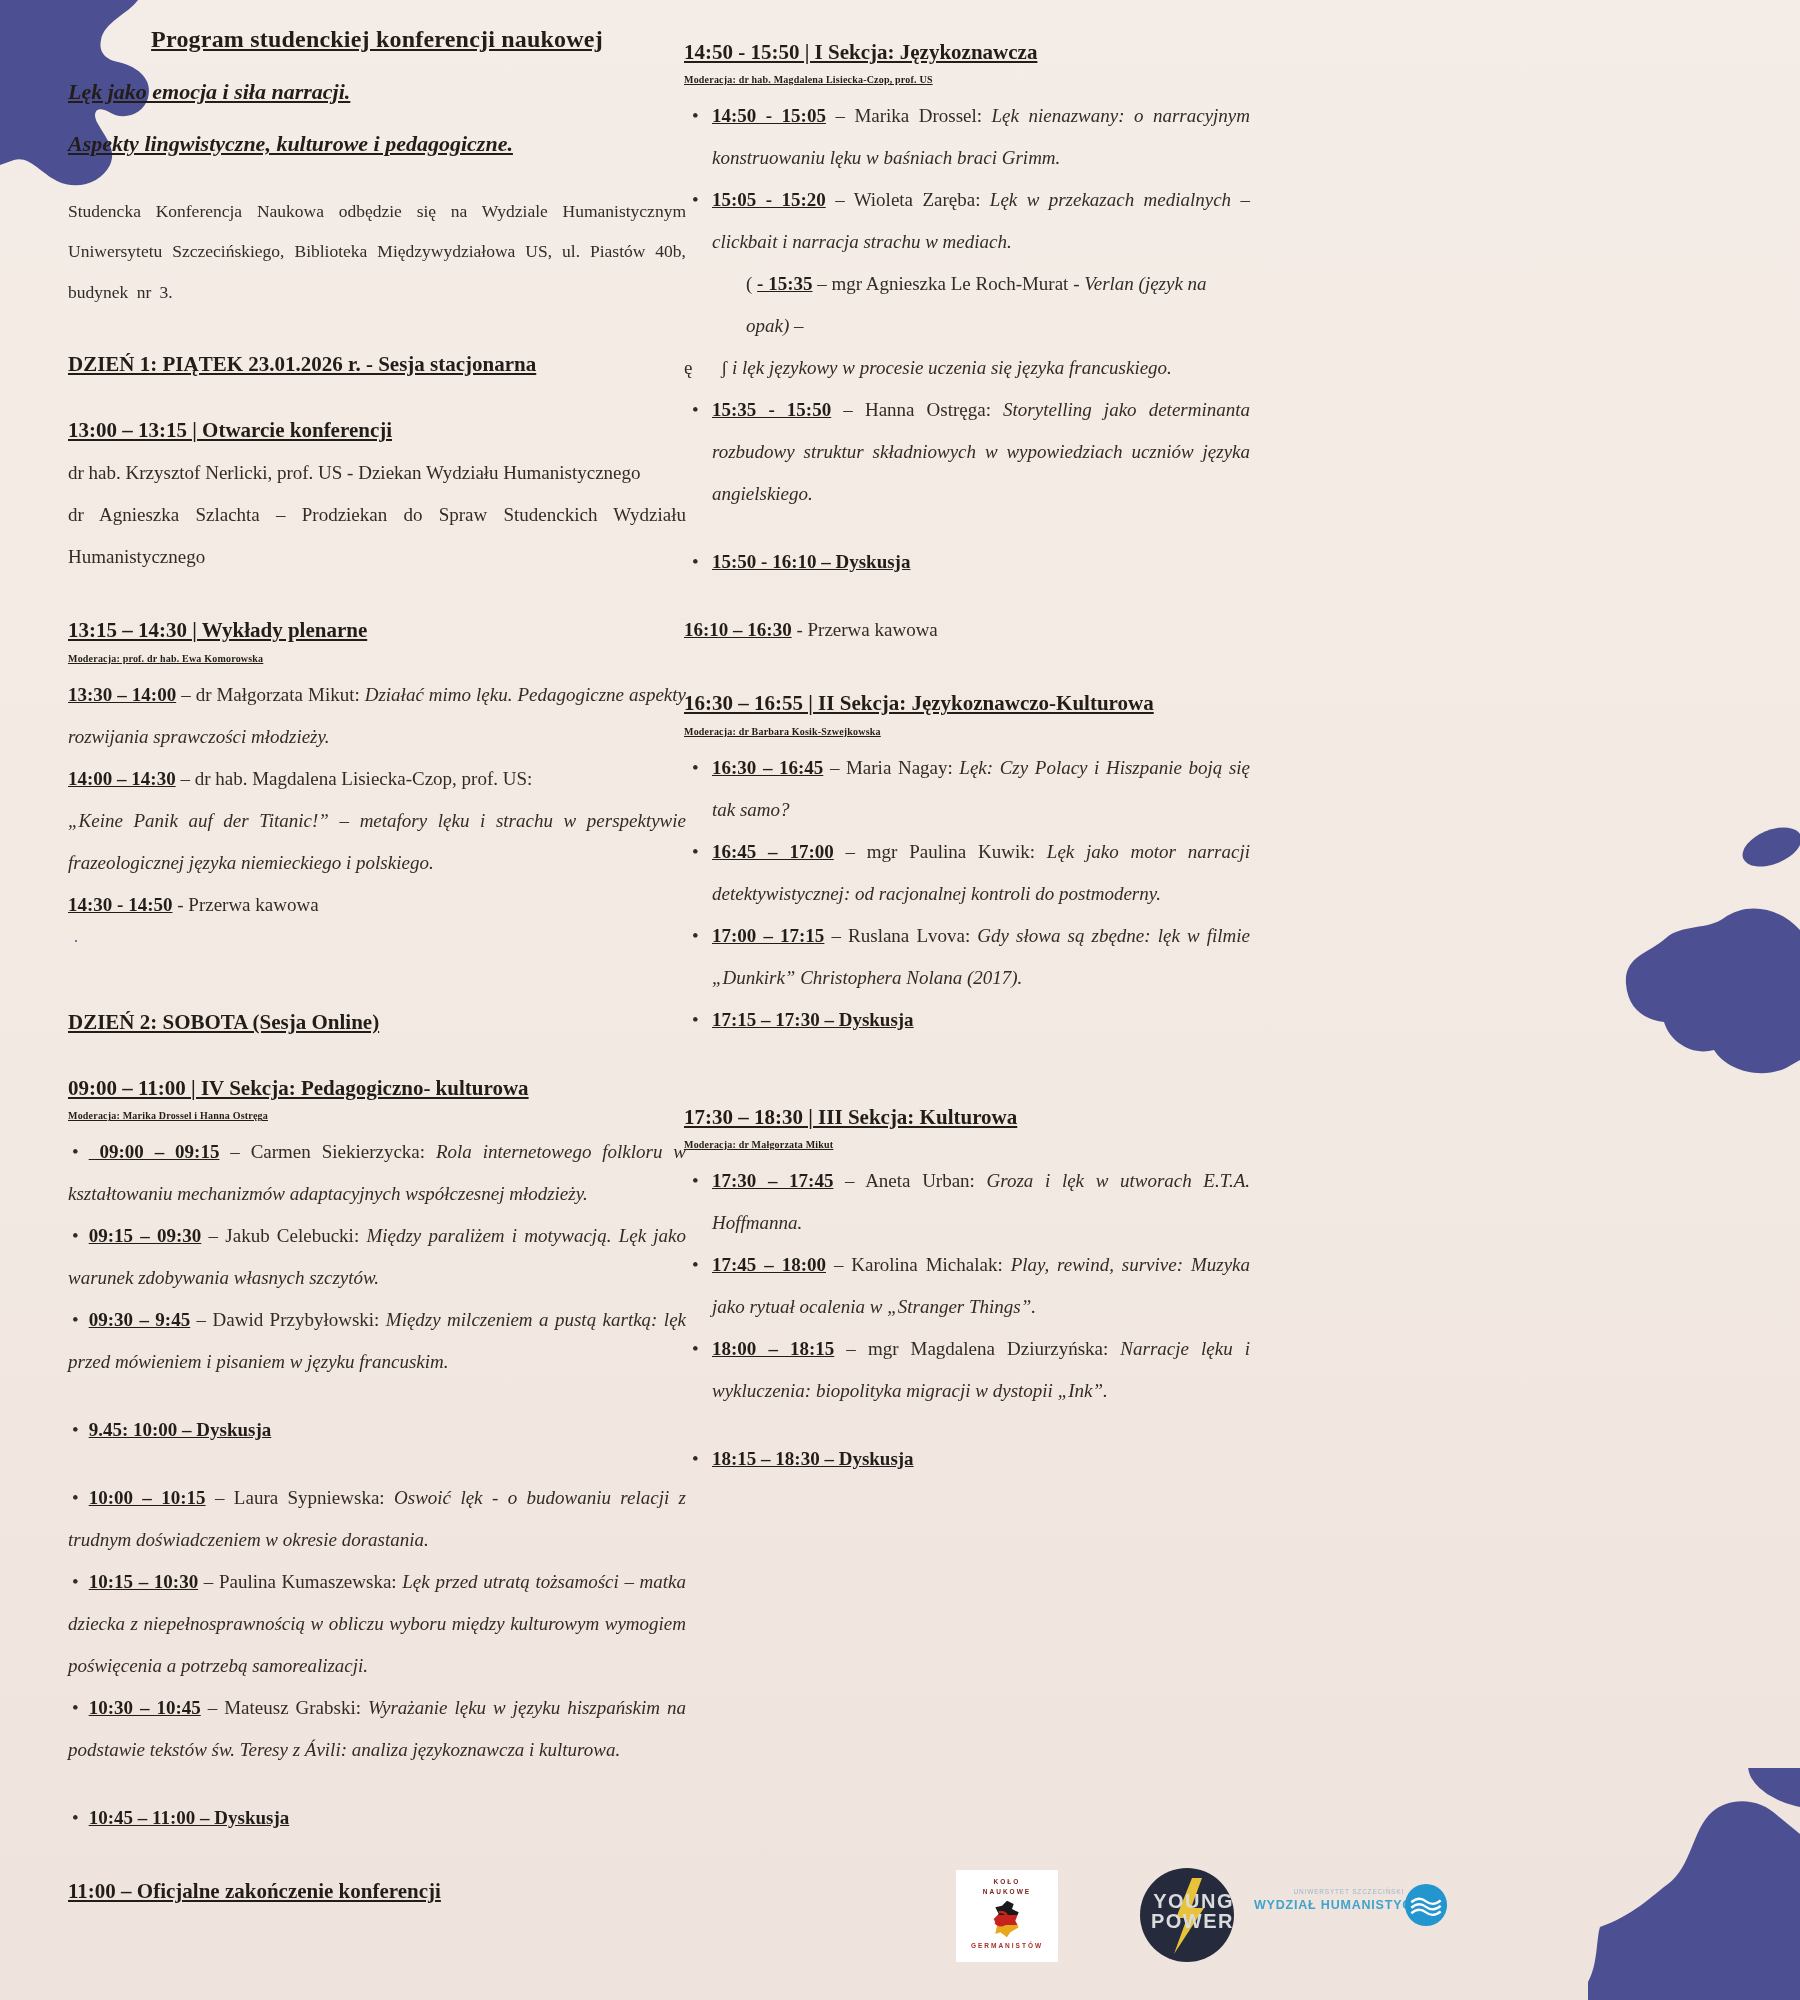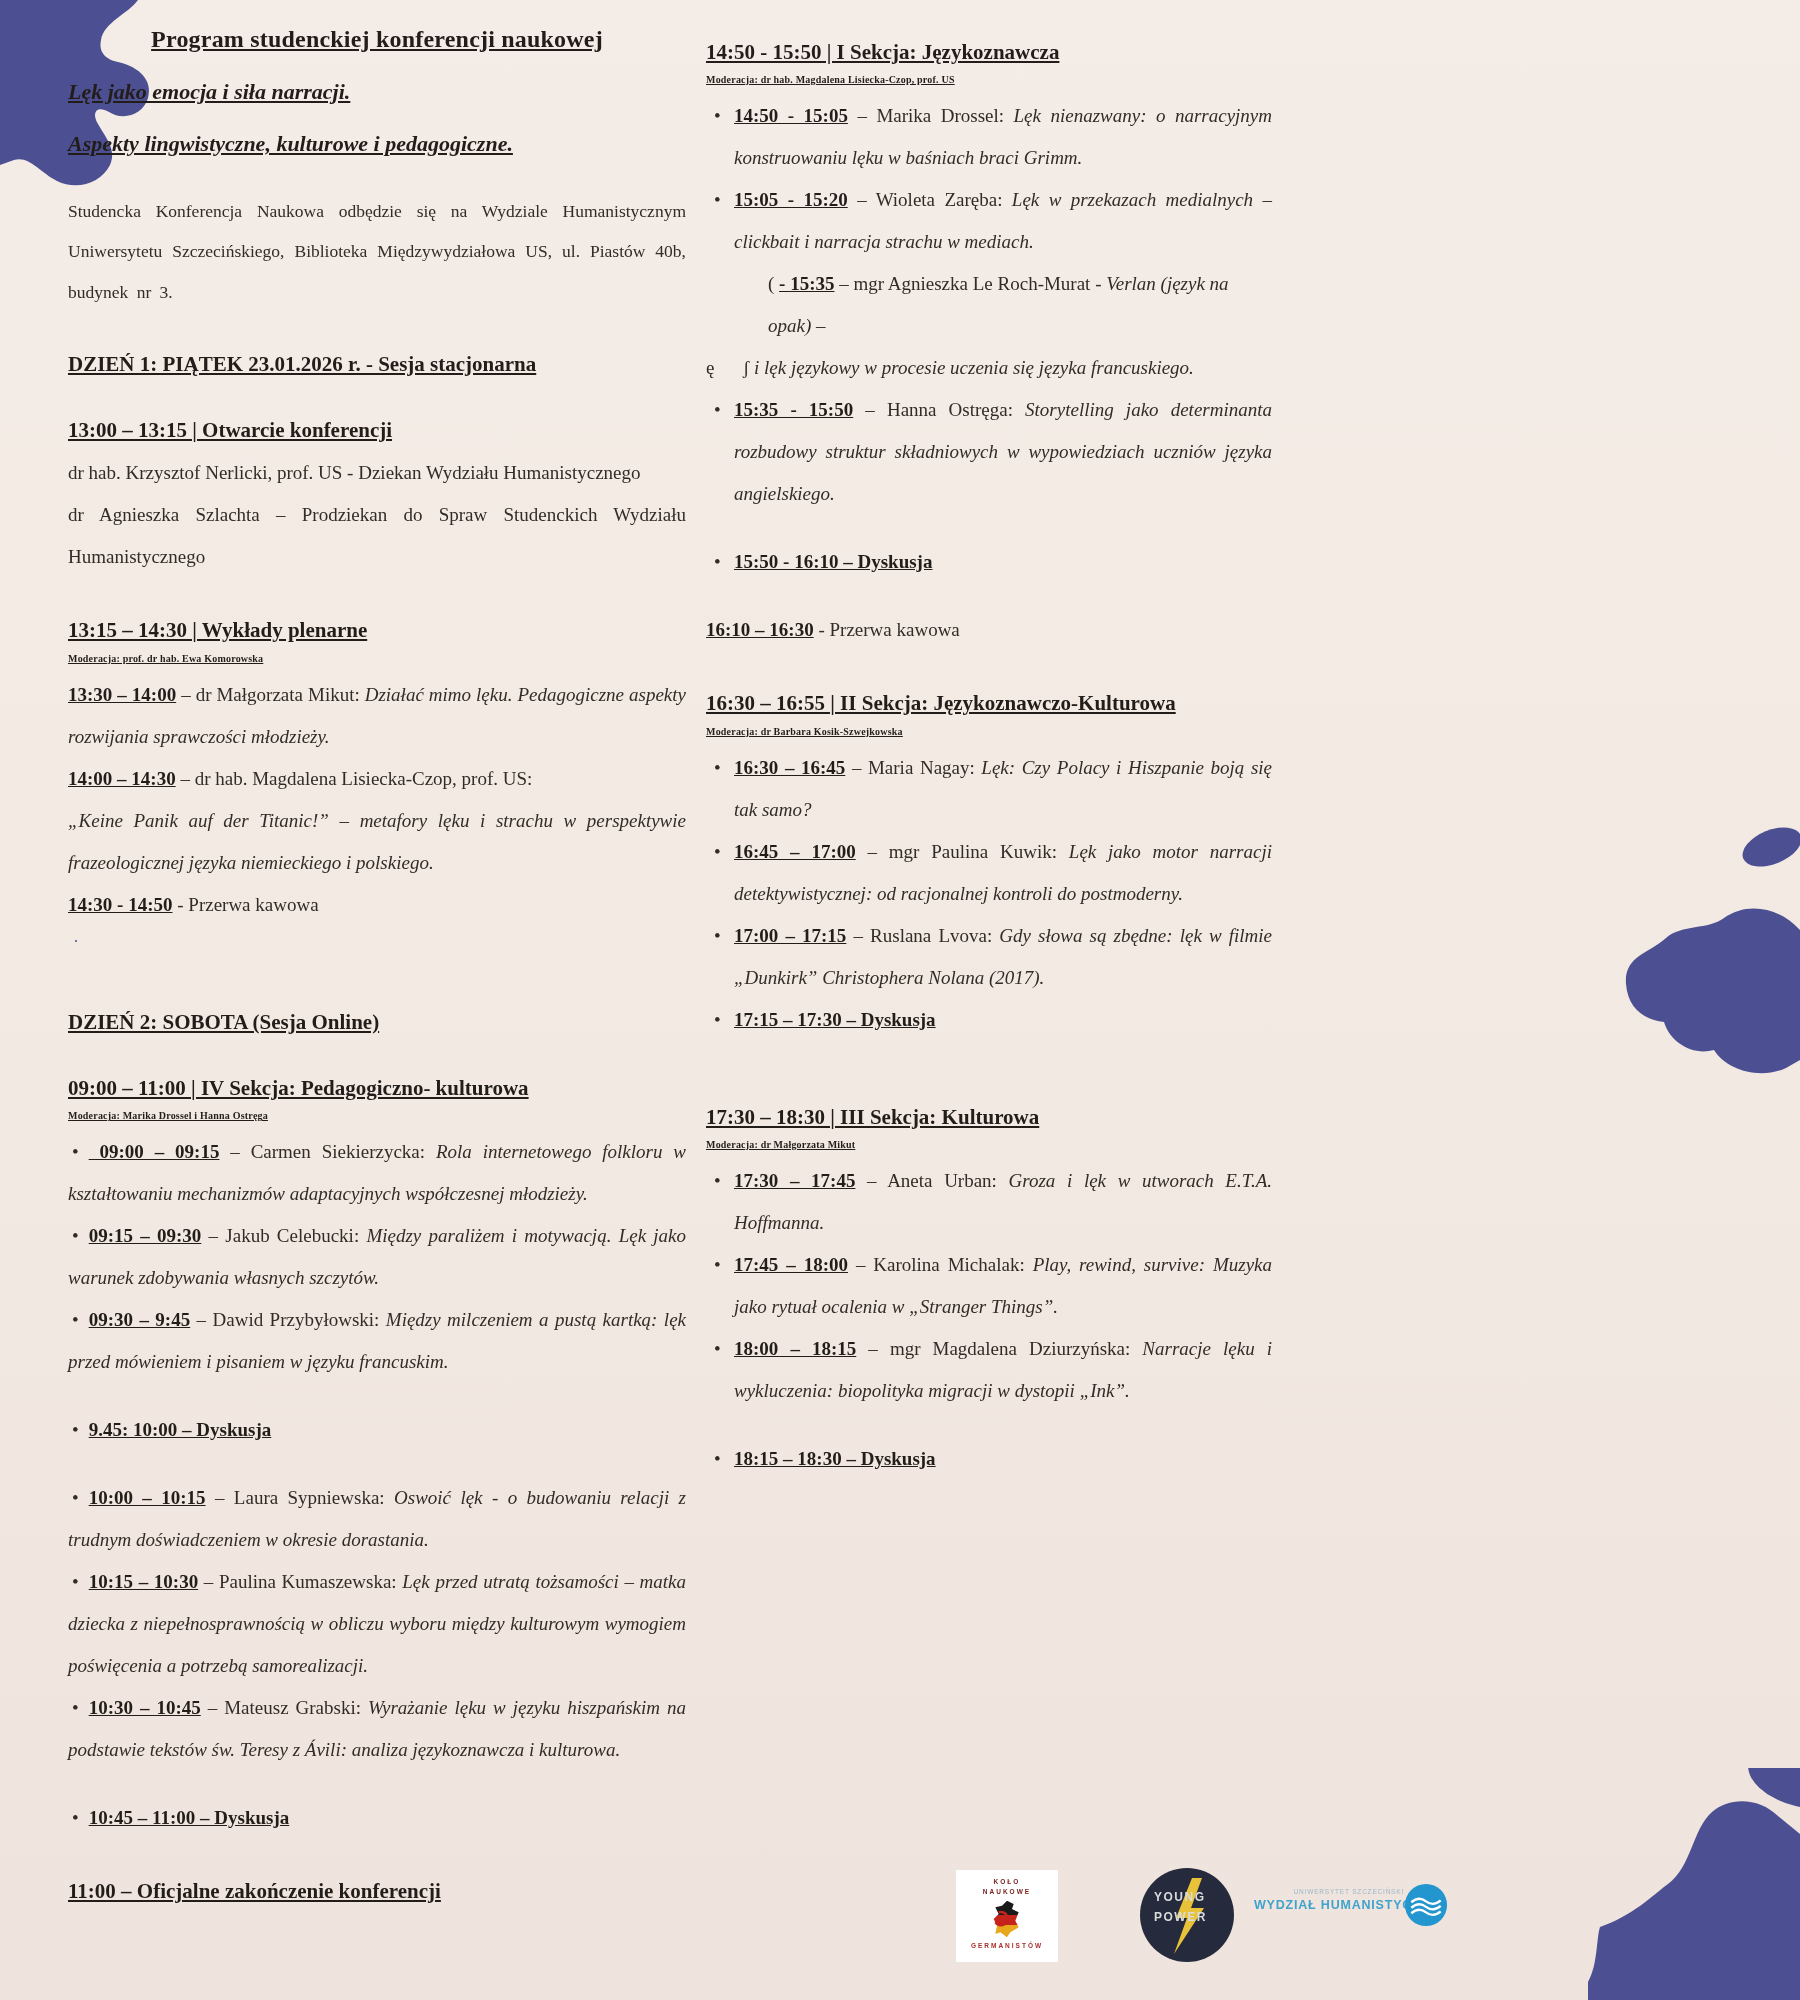--- a/index.html
+++ b/index.html
@@ -4,21 +4,21 @@
 <style>
   html,body{margin:0;padding:0;}
   .page{
     position:relative;width:1800px;height:2000px;overflow:hidden;
     background:linear-gradient(180deg,#f4ece6 0%,#f2e9e2 55%,#efe4dd 100%);
     font-family:"Liberation Serif","DejaVu Serif",serif;
     color:#332c26;
   }
   .col{position:absolute;top:0;}
   .col-left{left:68px;width:618px;}
-  .col-right{left:706px;width:566px;}
+  .col-right{left:684px;width:566px;}
 
   .blk{position:relative;}
   .t-title{font-size:24px;font-weight:bold;text-align:center;margin:26px 6px 0;color:#201c18;letter-spacing:.2px;}
   .t-subtitle{font-size:22px;margin-top:26px;color:#201c18;}
   .t-para{font-size:17.5px;line-height:2.3;text-align:justify;margin-top:34px;word-spacing:4px;}
   .t-h{font-size:21px;line-height:1.35;margin-top:38px;margin-bottom:8px;color:#1f1b17;}
   .t-mod{font-size:10px;margin:4px 0 10px;color:#241f1b;letter-spacing:.2px;}
   .t-entry{font-size:19px;line-height:42px;}
   .t-dot{font-size:16px;line-height:18px;color:#4c5092;margin:2px 0 0 6px;}
   .just{text-align:justify;}
@@ -43,21 +43,21 @@
   .logo{position:absolute;}
   #logo-germanist{left:956px;top:1870px;width:102px;height:92px;background:#ffffff;
      box-shadow:0 0 0 1px #ece4dd;text-align:center;font-family:"Liberation Sans","DejaVu Sans",sans-serif;}
   .g-top{margin-top:7px;font-size:6.5px;font-weight:bold;letter-spacing:2px;color:#7a2320;line-height:1.5;}
   .g-map{display:block;margin:2px auto 0;}
   .g-bottom{margin-top:3px;font-size:6.5px;font-weight:bold;letter-spacing:2px;color:#a8302a;}
 
   #logo-yp{left:1140px;top:1868px;width:94px;height:94px;border-radius:50%;background:#252b3c;
      font-family:"Liberation Sans","DejaVu Sans",sans-serif;}
   #logo-yp .bolt{position:absolute;left:0;top:0;width:94px;height:94px;}
-  .yp-text{position:absolute;left:14px;width:94px;text-align:left;color:#d9dbdd;letter-spacing:1.5px;font-size:12px;font-weight:bold;}
+  .yp-text{position:absolute;left:0;width:94px;text-align:right;color:#d9dbdd;letter-spacing:1.5px;font-size:20px;font-weight:bold;}
   .yp-1{top:22px;}
   .yp-2{top:42px;}
 
   #logo-faculty{left:1254px;top:1888px;width:150px;font-family:"Liberation Sans","DejaVu Sans",sans-serif;}
   .f-small{font-size:6.5px;color:#9db6c8;letter-spacing:.8px;text-align:right;margin-bottom:3px;}
   .f-name{font-size:12.5px;font-weight:bold;color:#3fa3cc;letter-spacing:.8px;white-space:nowrap;}
   #faculty-circle{left:1404px;top:1883px;width:44px;height:44px;}
 </style>
 </head>
 <body>

